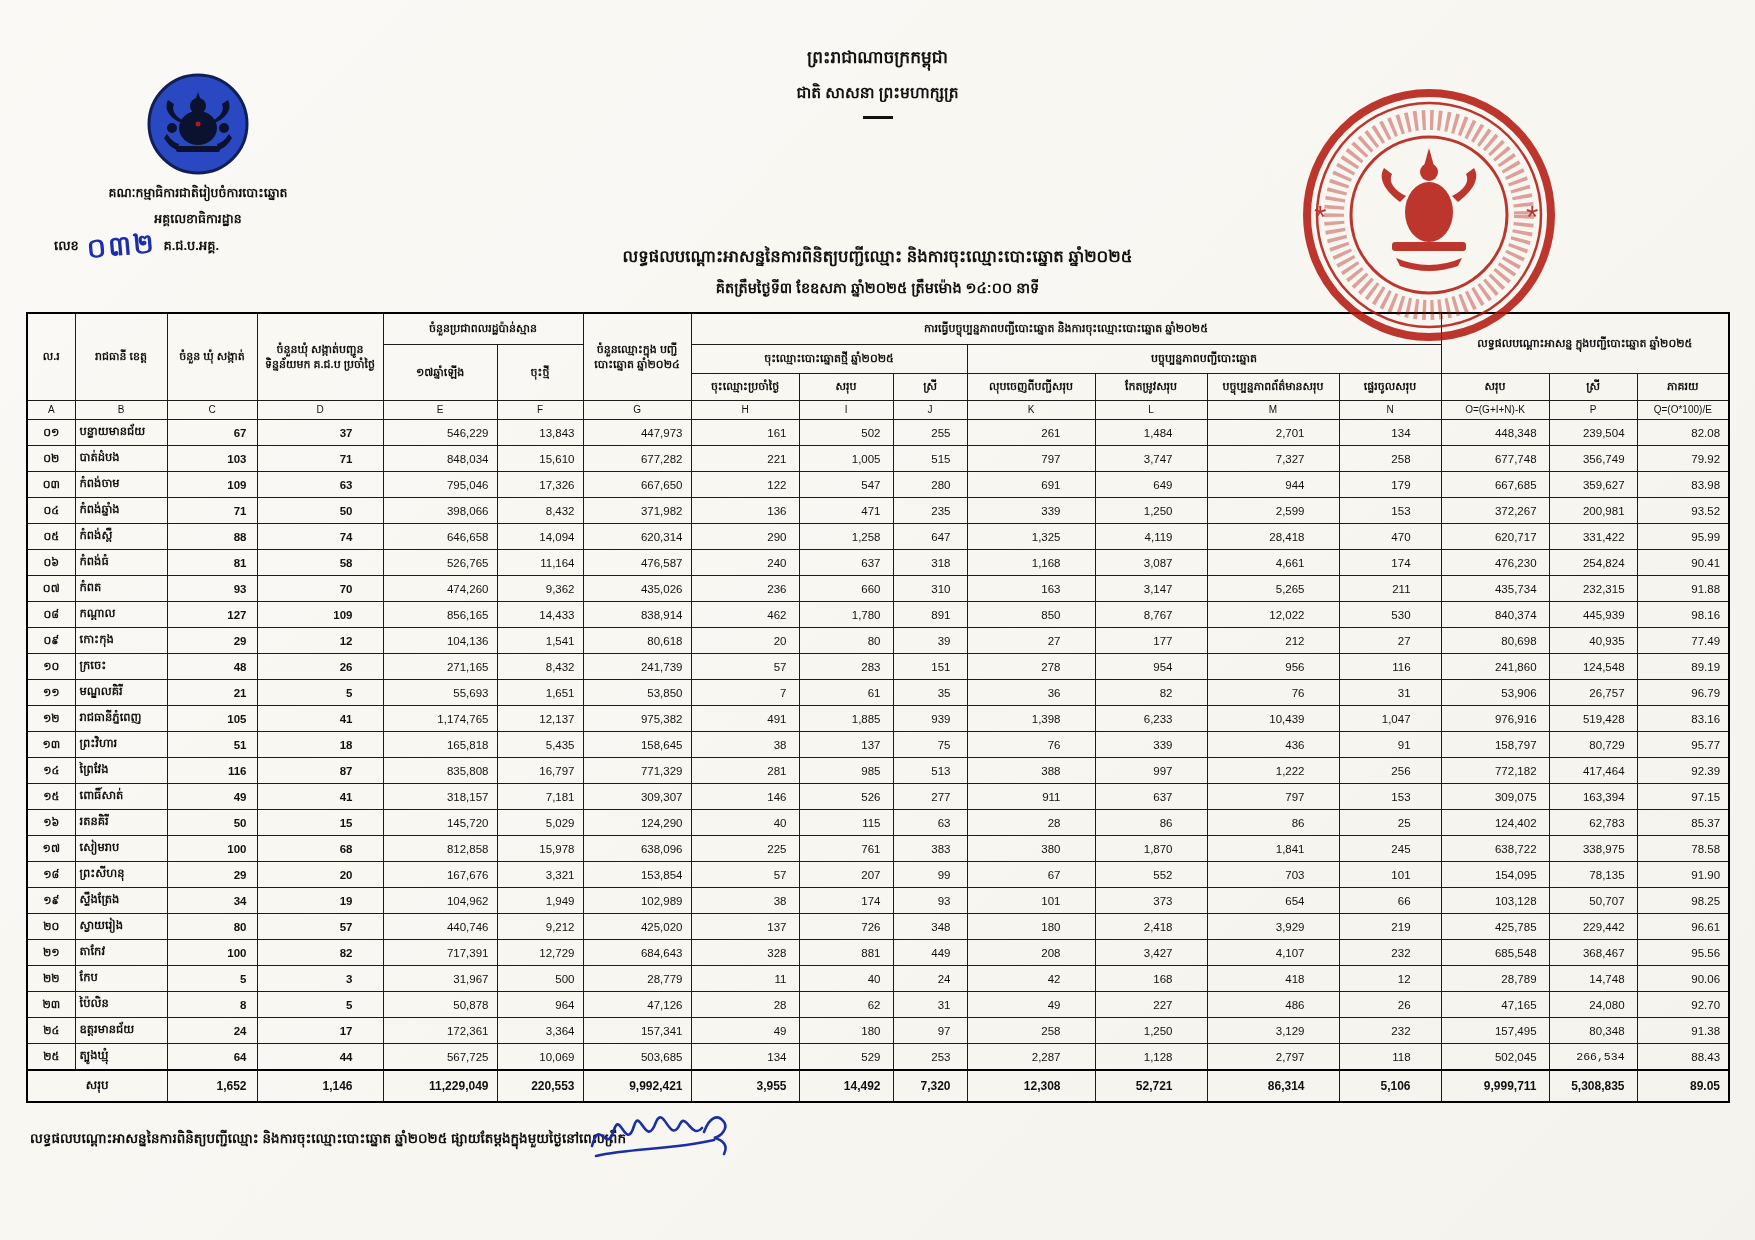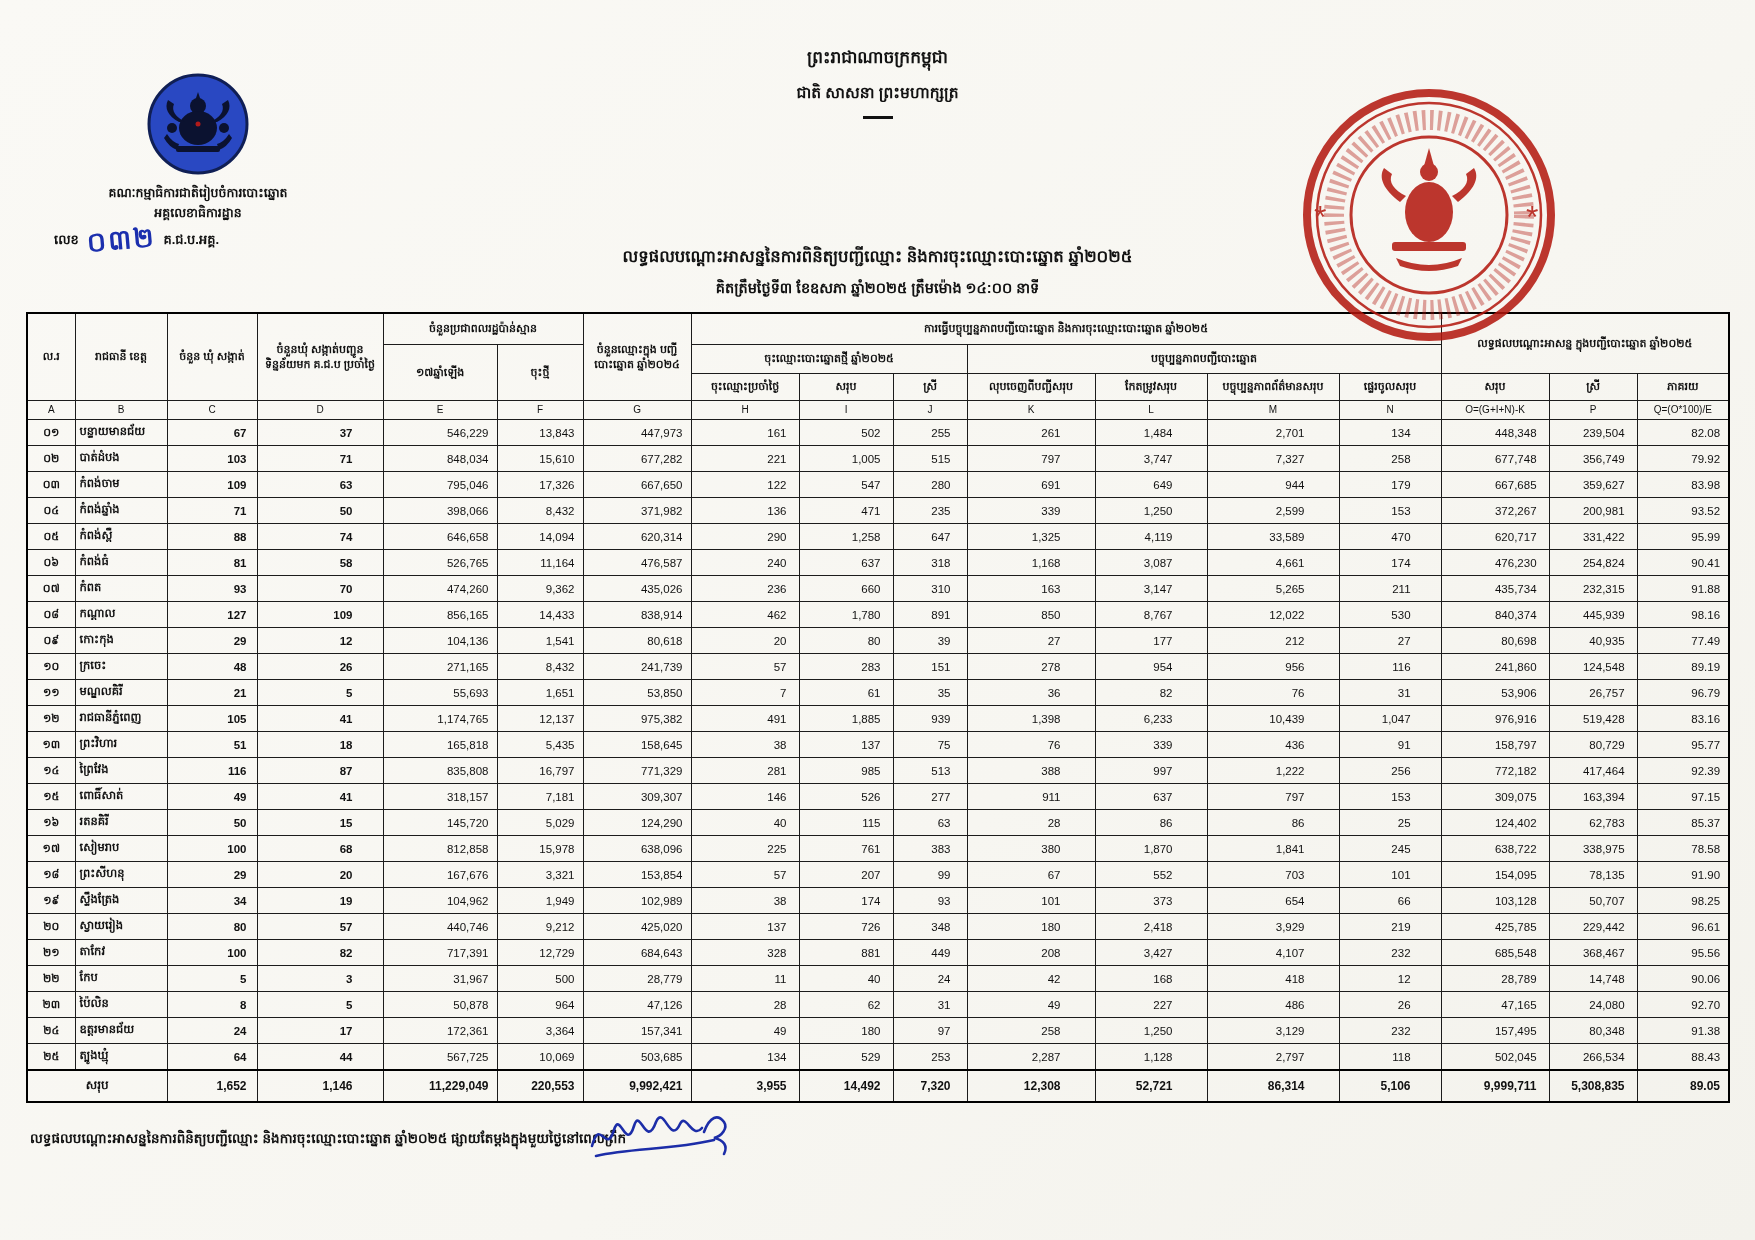--- a/index.html
+++ b/index.html
@@ -4,21 +4,21 @@
 <style>
   html,body{margin:0;padding:0;background:#d8d6d0;}
   .page{position:relative;width:1755px;height:1240px;margin:0 auto;
         background:linear-gradient(135deg,#faf9f5 0%,#f7f6f1 60%,#f3f2ec 100%);
         font-family:"Liberation Sans",sans-serif;color:#111;overflow:hidden;
         box-shadow:0 0 8px rgba(0,0,0,.25);}
   
   .org-block{position:absolute;left:28px;top:72px;width:340px;text-align:center;}
   .logo{display:block;margin:0 auto 10px auto;}
   .org-line{font-size:12.5px;font-weight:bold;line-height:1.2;}
-  .org-line.dept{margin-top:5px;}
+  .org-line.dept{margin-top:11px;}
   .ref-line{margin-top:6px;font-size:13px;font-weight:bold;text-align:left;padding-left:26px;
             display:flex;align-items:center;gap:8px;}
   .ref-hand{color:#1b2fae;font-size:27px;font-weight:bold;display:inline-block;
             transform:rotate(-5deg);letter-spacing:2px;line-height:1;}
   .motto{position:absolute;top:46px;left:0;right:0;text-align:center;}
   .motto-l1{font-size:17px;font-weight:bold;}
   .motto-l2{font-size:15.5px;font-weight:bold;margin-top:12px;}
   .motto-dash{width:30px;height:2.5px;background:#111;margin:10px auto 0 auto;}
   .date-block{position:absolute;left:1150px;top:188px;width:300px;text-align:center;z-index:1;}
   .date-l1{font-size:12.5px;font-weight:bold;}
@@ -262,21 +262,21 @@
           <td class="c-num" style="padding-right: 10px; font-weight: bold;">88</td>
           <td class="c-num" style="padding-right: 30px; font-weight: bold;">74</td>
           <td class="c-num" style="padding-right: 8px;">646,658</td>
           <td class="c-num" style="padding-right: 8px;">14,094</td>
           <td class="c-num" style="padding-right: 8px;">620,314</td>
           <td class="c-num" style="padding-right: 12px;">290</td>
           <td class="c-num" style="padding-right: 12px;">1,258</td>
           <td class="c-num" style="padding-right: 16px;">647</td>
           <td class="c-num" style="padding-right: 34px;">1,325</td>
           <td class="c-num" style="padding-right: 34px;">4,119</td>
-          <td class="c-num" style="padding-right: 34px;">33,589</td>
+          <td class="c-num" style="padding-right: 34px;">28,418</td>
           <td class="c-num" style="padding-right: 30px;">470</td>
           <td class="c-num" style="padding-right: 12px;">620,717</td>
           <td class="c-num" style="padding-right: 12px;">331,422</td>
           <td class="c-num" style="padding-right: 8px;">95.99</td>
         </tr>
         <tr>
           <td class="c-no">០៦</td>
           <td class="c-prov">កំពង់ធំ</td>
           <td class="c-num" style="padding-right: 10px; font-weight: bold;">81</td>
           <td class="c-num" style="padding-right: 30px; font-weight: bold;">58</td>
@@ -645,21 +645,21 @@
           <td class="c-num" style="padding-right: 8px;">10,069</td>
           <td class="c-num" style="padding-right: 8px;">503,685</td>
           <td class="c-num" style="padding-right: 12px;">134</td>
           <td class="c-num" style="padding-right: 12px;">529</td>
           <td class="c-num" style="padding-right: 16px;">253</td>
           <td class="c-num" style="padding-right: 34px;">2,287</td>
           <td class="c-num" style="padding-right: 34px;">1,128</td>
           <td class="c-num" style="padding-right: 34px;">2,797</td>
           <td class="c-num" style="padding-right: 30px;">118</td>
           <td class="c-num" style="padding-right: 12px;">502,045</td>
-          <td class="c-num" style="padding-right: 12px;">266,534</td>
+          <td class="c-num" style="padding-right: 12px; font-family: Liberation Mono, monospace;">266,534</td>
           <td class="c-num" style="padding-right: 8px;">88.43</td>
         </tr>
         <tr class="total-row">
           <td colspan="2" style="text-align: center;">សរុប</td>
           <td class="c-num" style="padding-right: 10px;">1,652</td>
           <td class="c-num" style="padding-right: 30px;">1,146</td>
           <td class="c-num" style="padding-right: 8px;">11,229,049</td>
           <td class="c-num" style="padding-right: 8px;">220,553</td>
           <td class="c-num" style="padding-right: 8px;">9,992,421</td>
           <td class="c-num" style="padding-right: 12px;">3,955</td>

